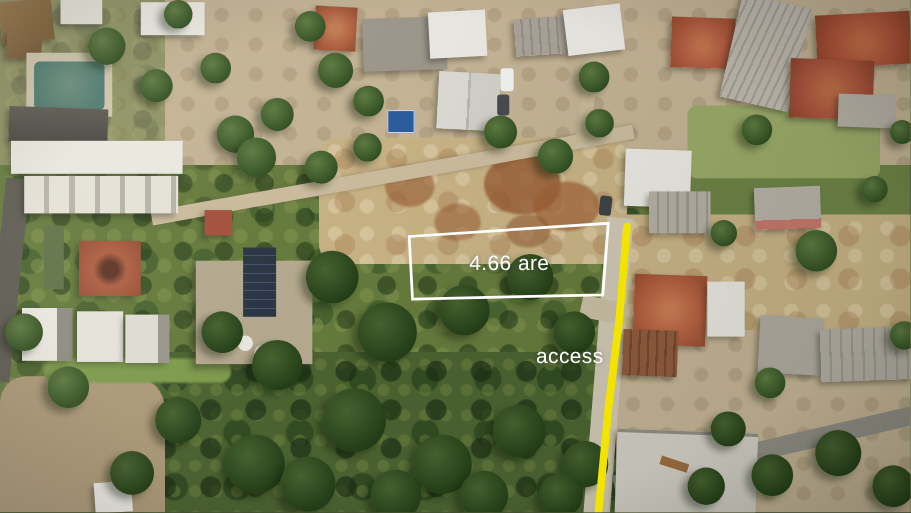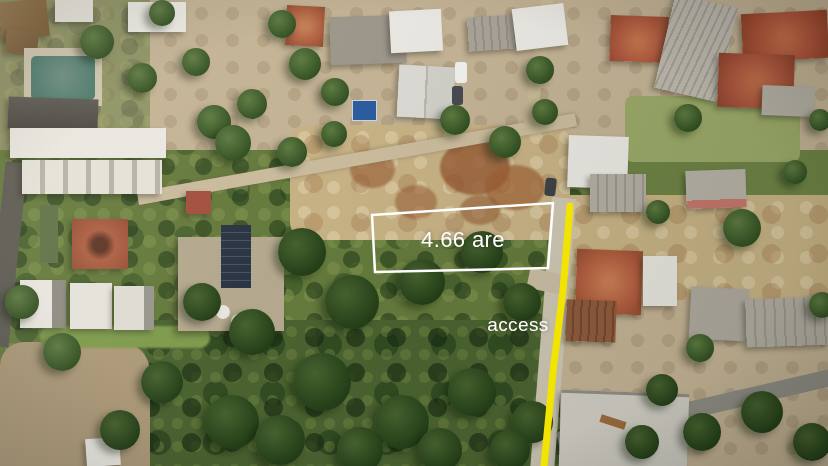--- a/index.html
+++ b/index.html
@@ -183,16 +183,16 @@
   <div class="tree dk" style="left:793px;top:423px;width:38px;height:38px;"></div>
   <div class="tree dk" style="left:625px;top:425px;width:34px;height:34px;"></div>
 
   <div id="photo-tint"></div>
 
   <svg id="overlay-svg" width="828" height="466" viewBox="0 0 828 466">
     <polyline points="570,206 563,290 553,372 544,466" fill="none" stroke="#f2e400" stroke-width="7" stroke-linecap="round"></polyline>
     <polygon points="372,215 553,203 548,268 375,272" fill="none" stroke="#ffffff" stroke-width="2.5" stroke-linejoin="miter"></polygon>
   </svg>
 
-  <div class="label" style="left:463px;top:240px;font-size:22px;text-align:center;">4.66 are</div>
+  <div class="label" style="left:463px;top:240px;font-size:19px;text-align:center;">4.66 are</div>
   <div class="label" style="left:518px;top:325px;font-size:19px;">access</div>
 
 </div>
 
 </body></html>

